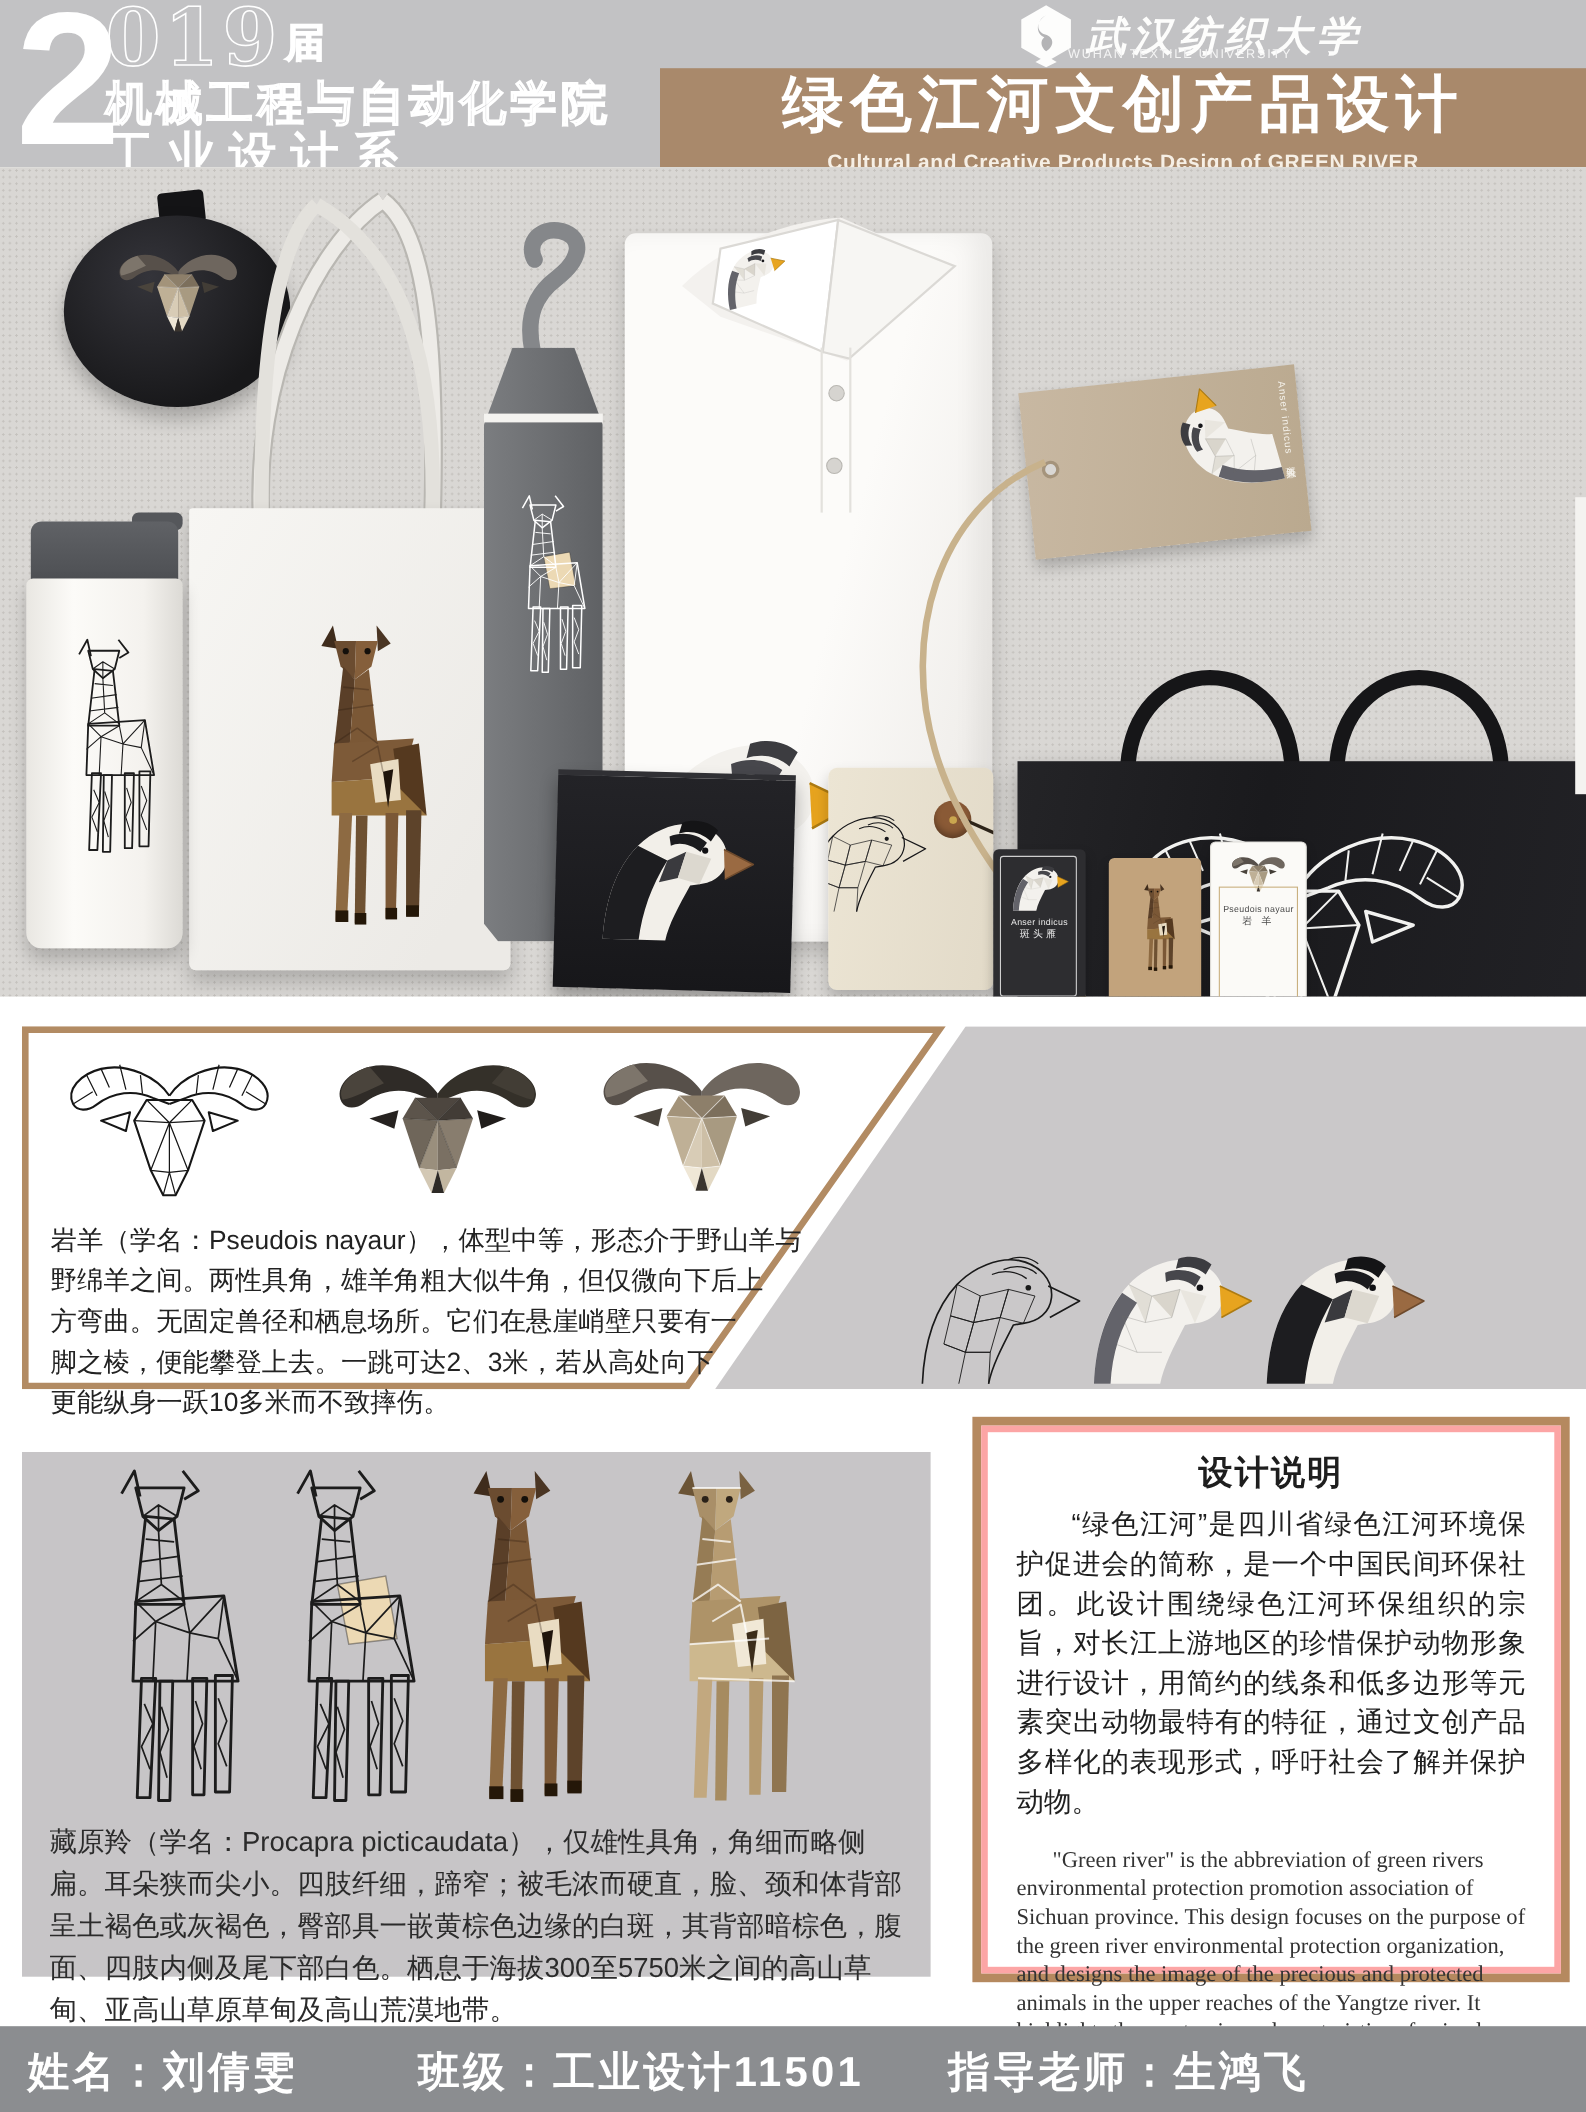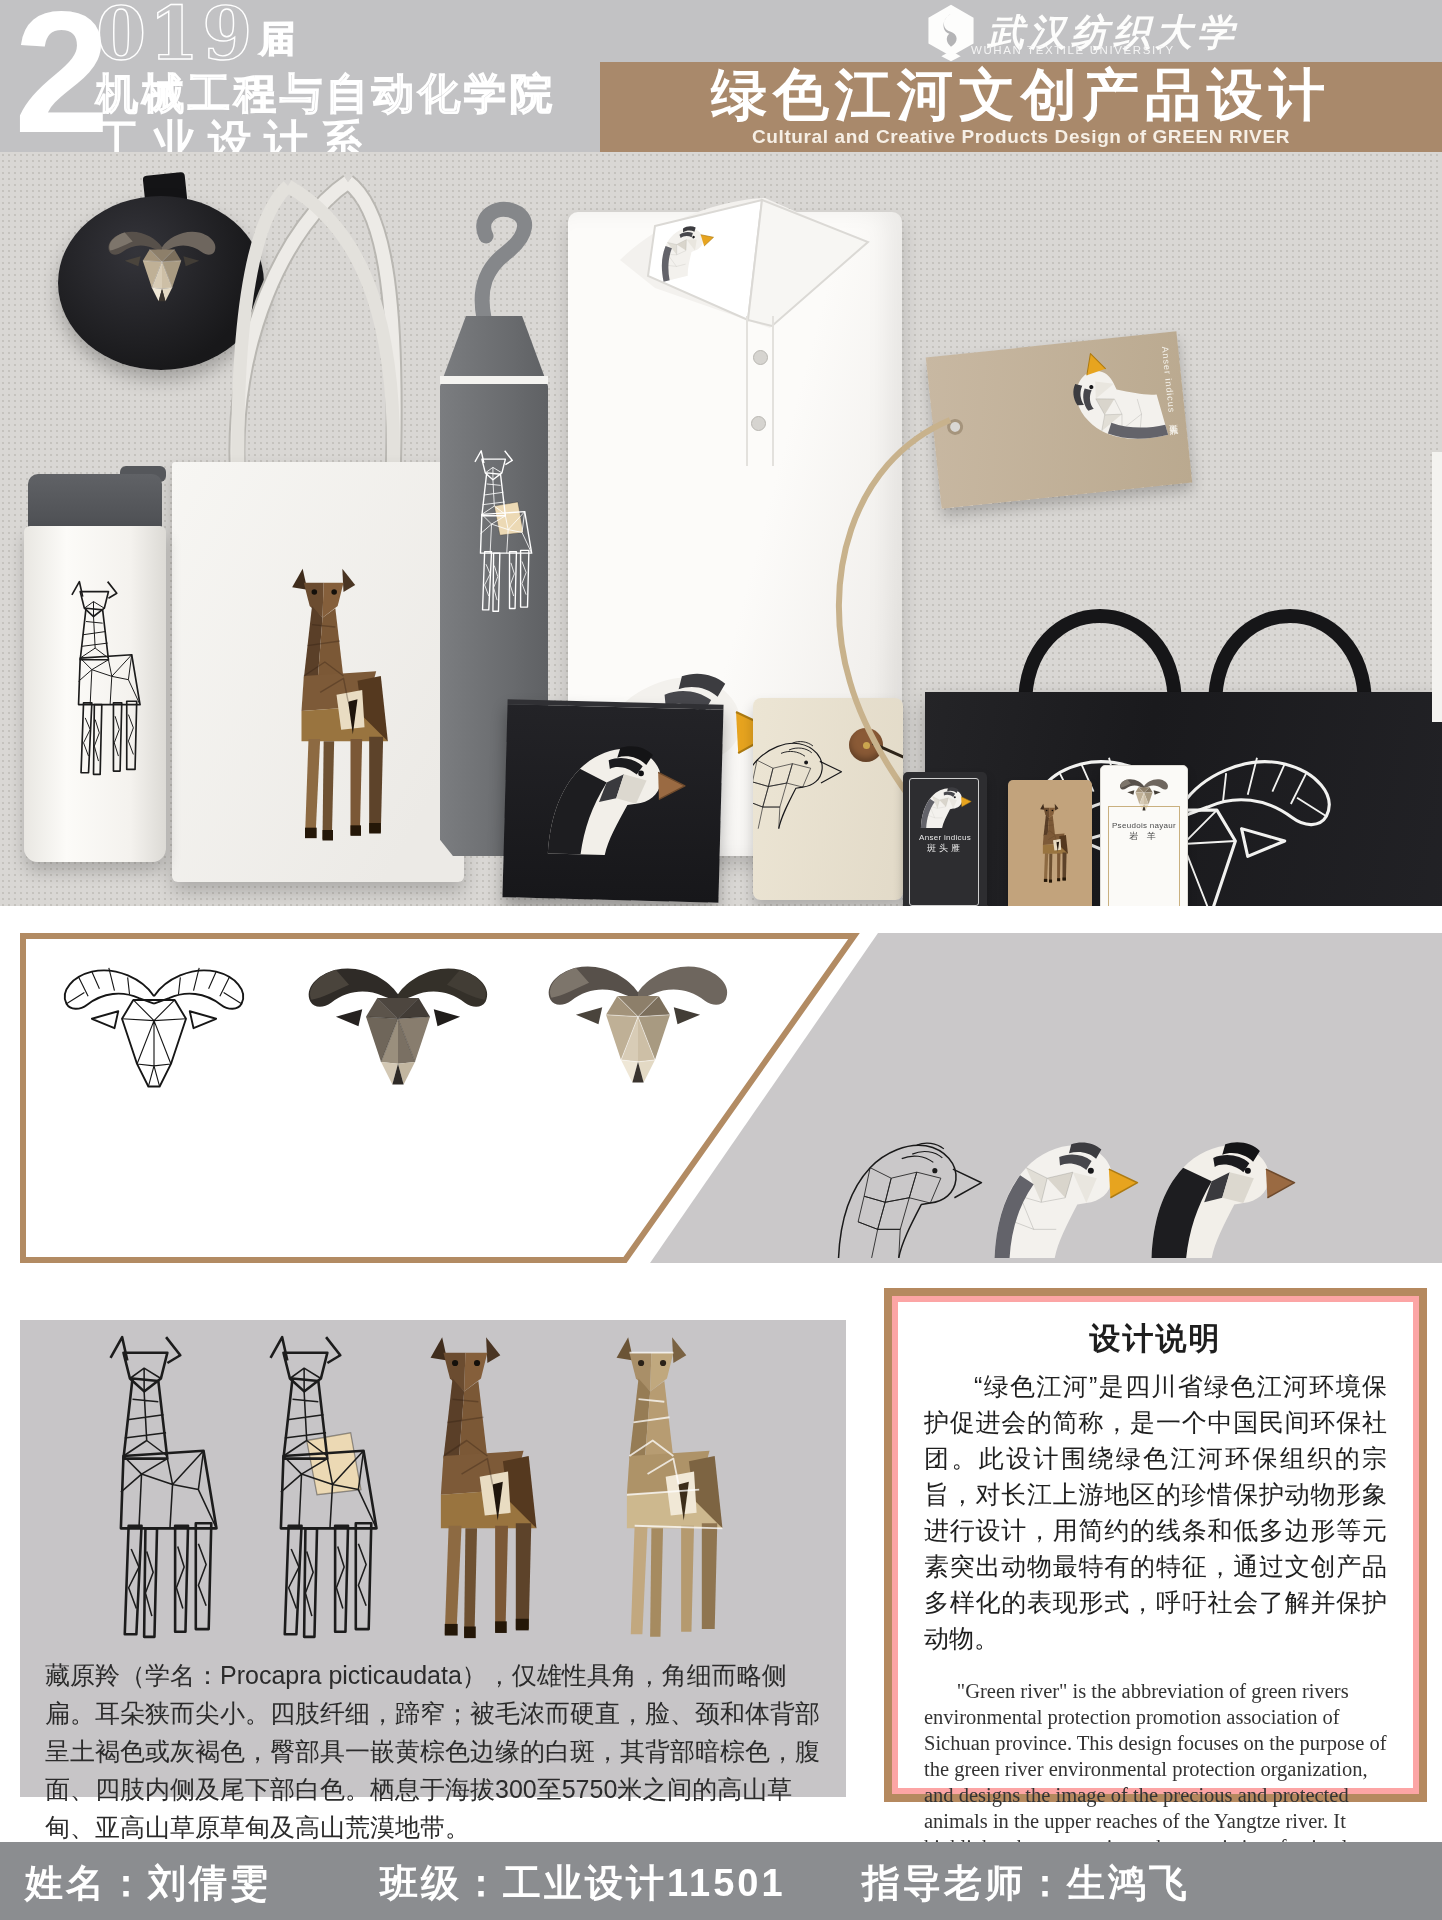--- a/index.html
+++ b/index.html
@@ -20,21 +20,21 @@
   .hl2{font-size:42px;line-height:46px;letter-spacing:4px;margin-top:0px;}
   .hl3{font-size:44px;line-height:48px;letter-spacing:12px;color:#ffffff;font-weight:bold;}
   .expo-bar{display:inline-block;margin-top:2px;background:#ffffff;color:#1c1c1c;font-weight:bold;
             font-size:16px;letter-spacing:14px;padding:3px 10px 3px 14px;}
   .logo{position:absolute;left:925px;top:4px;width:260px;height:58px;}
   .logo-hex{position:absolute;left:0;top:0;width:52px;height:58px;}
   .logo-cn{position:absolute;left:62px;top:4px;width:200px;color:#fdfdfc;font-family:"DejaVu Serif",serif;
            font-style:italic;font-weight:bold;font-size:37px;letter-spacing:5px;white-space:nowrap;}
   .logo-en{position:absolute;left:46px;top:40px;color:#f4f4f4;font-size:11.5px;letter-spacing:1.6px;white-space:nowrap;}
   .banner{position:absolute;left:600px;top:62px;width:842px;height:90px;background:#a9896b;text-align:center;}
-  .banner-title{margin:2px 0 0 0;color:#ffffff;font-size:56px;font-weight:800;letter-spacing:6px;line-height:62px;}
+  .banner-title{margin:2px 0 12px 0;color:#ffffff;font-size:56px;font-weight:800;letter-spacing:6px;line-height:62px;}
   .banner-sub{color:#f6efe5;font-size:19px;font-weight:bold;letter-spacing:0.6px;line-height:22px;}
 
   
   .showcase{position:absolute;left:0;top:152px;width:1442px;height:754px;background-color:#d9d7d4;
     background-image:radial-gradient(rgba(125,120,112,.22) 1px,transparent 1.2px);background-size:6px 6px;overflow:hidden;}
   .flask{position:absolute;left:58px;top:26px;width:206px;height:192px;}
   .flask-cap{position:absolute;left:86px;top:-4px;width:42px;height:30px;background:#141416;border-radius:4px;transform:rotate(-6deg);}
   .flask-body{position:absolute;left:0;top:18px;width:206px;height:174px;border-radius:50%;
               background:radial-gradient(circle at 38% 32%,#34343a,#18181a 70%);box-shadow:0 10px 18px rgba(0,0,0,.25);}
   .flask-art{position:absolute;left:42px;top:42px;}
@@ -421,20 +421,23 @@
       <svg data-name="bharal-head-wireframe" style="position:absolute;left:28px;top:18px;color:#161616" viewBox="0 0 220 170" width="212" height="160">
           <use href="#goat-wire"></use>
         </svg>
       <svg data-name="bharal-head-poly-dark" style="position:absolute;left:272px;top:16px" viewBox="0 0 220 170" width="212" height="160">
           <use href="#goat-dark"></use>
         </svg>
       <svg data-name="bharal-head-poly-light" style="position:absolute;left:512px;top:14px" viewBox="0 0 220 170" width="212" height="160">
           <use href="#goat-light"></use>
         </svg>
     </div>
+    <div class="bharal-text" data-name="bharal-description">
+      <span class="bharal-slant" data-name="bharal-text-slant-spacer"></span><span data-name="bharal-description-text">岩羊（学名：Pseudois nayaur），体型中等，形态介于野山羊与野绵羊之间。两性具角，雄羊角粗大似牛角，但仅微向下后上方弯曲。无固定兽径和栖息场所。它们在悬崖峭壁只要有一脚之棱，便能攀登上去。一跳可达2、3米，若从高处向下更能纵身一跃10多米而不致摔伤。</span>
+    </div>
   </section>
 
   <section class="goose-panel" data-name="goose-section">
     <div class="goose-text" data-name="goose-description">
       <span class="goose-slant" data-name="goose-text-slant-spacer"></span>
     </div>
     <div class="goose-heads" data-name="goose-head-studies">
       <svg data-name="goose-head-wireframe" viewBox="0 0 210 170" width="158" height="128" style="color:#1a1a1a">
           <use href="#goose-wire"></use>
         </svg>

